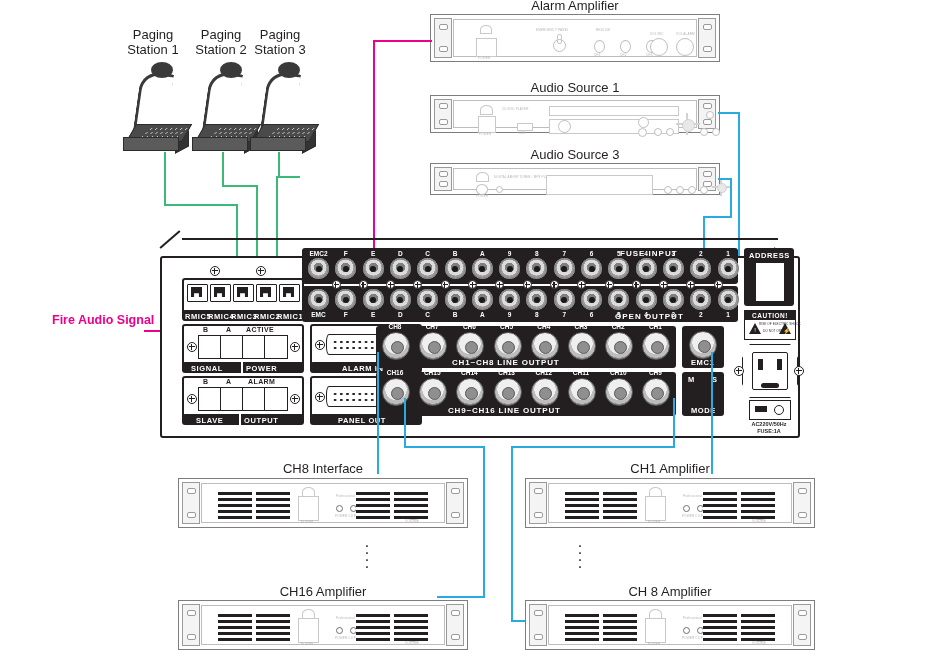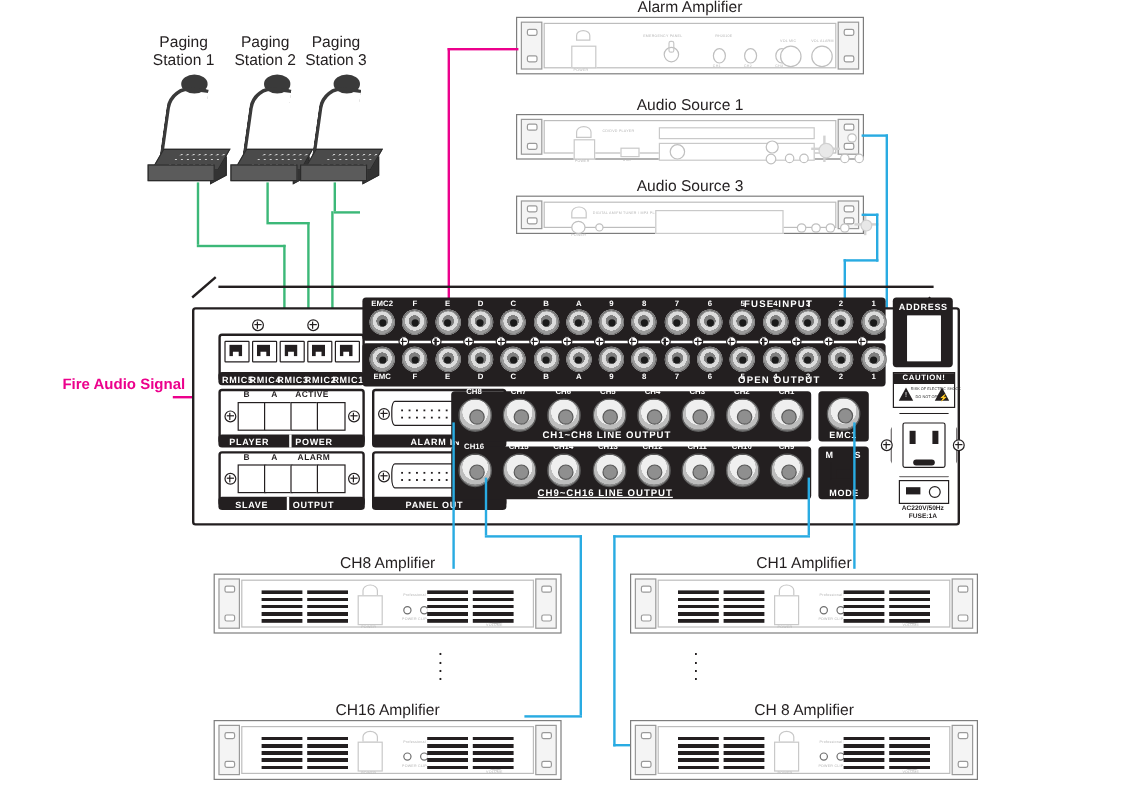--- a/index.html
+++ b/index.html
@@ -304,21 +304,21 @@
   <div class="blk" style="left:22px;top:124px;width:122px;height:11px;"></div>
   <div class="btk" style="left:43px;top:88px;">B</div>
   <div class="btk" style="left:66px;top:88px;">A</div>
   <div class="btk" style="left:86px;top:88px;">ACTIVE</div>
   <div class="term" style="left:38px;top:97px;"></div>
   <div class="term" style="left:60px;top:97px;"></div>
   <div class="term" style="left:82px;top:97px;"></div>
   <div class="term" style="left:104px;top:97px;"></div>
   <div class="screwp" style="left:27px;top:104px;"></div>
   <div class="screwp" style="left:130px;top:104px;"></div>
-  <div class="bt" style="left:31px;top:126px;">PLAYER</div>
+  <div class="bt" style="left:31px;top:126px;">SIGNAL</div>
   <div class="bt" style="left:86px;top:126px;">POWER</div>
   <div style="position:absolute;left:81px;top:124px;width:1.5px;height:11px;background:#fff;"></div>
 
   <div class="blkw" style="left:22px;top:138px;width:122px;height:46px;"></div>
   <div class="blk" style="left:22px;top:176px;width:122px;height:11px;"></div>
   <div class="btk" style="left:43px;top:140px;">B</div>
   <div class="btk" style="left:66px;top:140px;">A</div>
   <div class="btk" style="left:88px;top:140px;">ALARM</div>
   <div class="term" style="left:38px;top:149px;"></div>
   <div class="term" style="left:60px;top:149px;"></div>
@@ -565,21 +565,21 @@
       <div class="trs" style="left: 445.2px; top: 94px; width: 26px; height: 26px;">
         <div class="in"></div>
       </div>
       <div class="jname" style="left: 475.4px; top: 85px; width: 40px;">CH1</div>
       <div class="trs" style="left: 482.4px; top: 94px; width: 26px; height: 26px;">
         <div class="in"></div>
       </div>
     </div>
 
   <div class="blk" style="left:216px;top:134px;width:300px;height:44px;"></div>
-  <div class="bt" style="left:288px;top:168px;font-size:8px;letter-spacing:.8px;text-decoration:underline;">CH9~CH16 LINE OUTPUT</div>
+  <div class="bt" style="left:288px;top:168px;font-size:8px;letter-spacing:.8px;">CH9~CH16 LINE OUTPUT</div>
   <div id="trs-row2">
       <div class="jname" style="left: 215px; top: 131px; width: 40px;">CH16</div>
       <div class="trs" style="left: 222px; top: 140px; width: 26px; height: 26px;">
         <div class="in"></div>
       </div>
       <div class="jname" style="left: 252.2px; top: 131px; width: 40px;">CH15</div>
       <div class="trs" style="left: 259.2px; top: 140px; width: 26px; height: 26px;">
         <div class="in"></div>
       </div>
       <div class="jname" style="left: 289.4px; top: 131px; width: 40px;">CH14</div>
@@ -660,21 +660,21 @@
 <div class="wire blue wh" style="left:404px;top:446px;width:81px;"></div>
 <div class="wire blue wv" style="left:483px;top:446px;height:150px;"></div>
 <div class="wire blue wh" style="left:437px;top:596px;width:48px;"></div>
 
 <div class="wire blue wv" style="left:711px;top:352px;height:122px;"></div>
 <div class="wire blue wv" style="left:673px;top:398px;height:48px;"></div>
 <div class="wire blue wh" style="left:511px;top:446px;width:164px;"></div>
 <div class="wire blue wv" style="left:511px;top:446px;height:176px;"></div>
 <div class="wire blue wh" style="left:511px;top:620px;width:14px;"></div>
 
-<div class="abs lbl" style="left:178px;top:462px;width:290px;">CH8 Amplifier</div>
+<div class="abs lbl" style="left:178px;top:462px;width:290px;">CH8 Interface</div>
 <div class="rack amp" style="left:178px;top:478px;width:290px;height:50px;">
     <div class="ear l">
       <i style="top:5px;"></i>
       <i style="bottom:5px;"></i>
     </div>
     <div class="ear r">
       <i style="top:5px;"></i>
       <i style="bottom:5px;"></i>
     </div>
     <div class="face">

